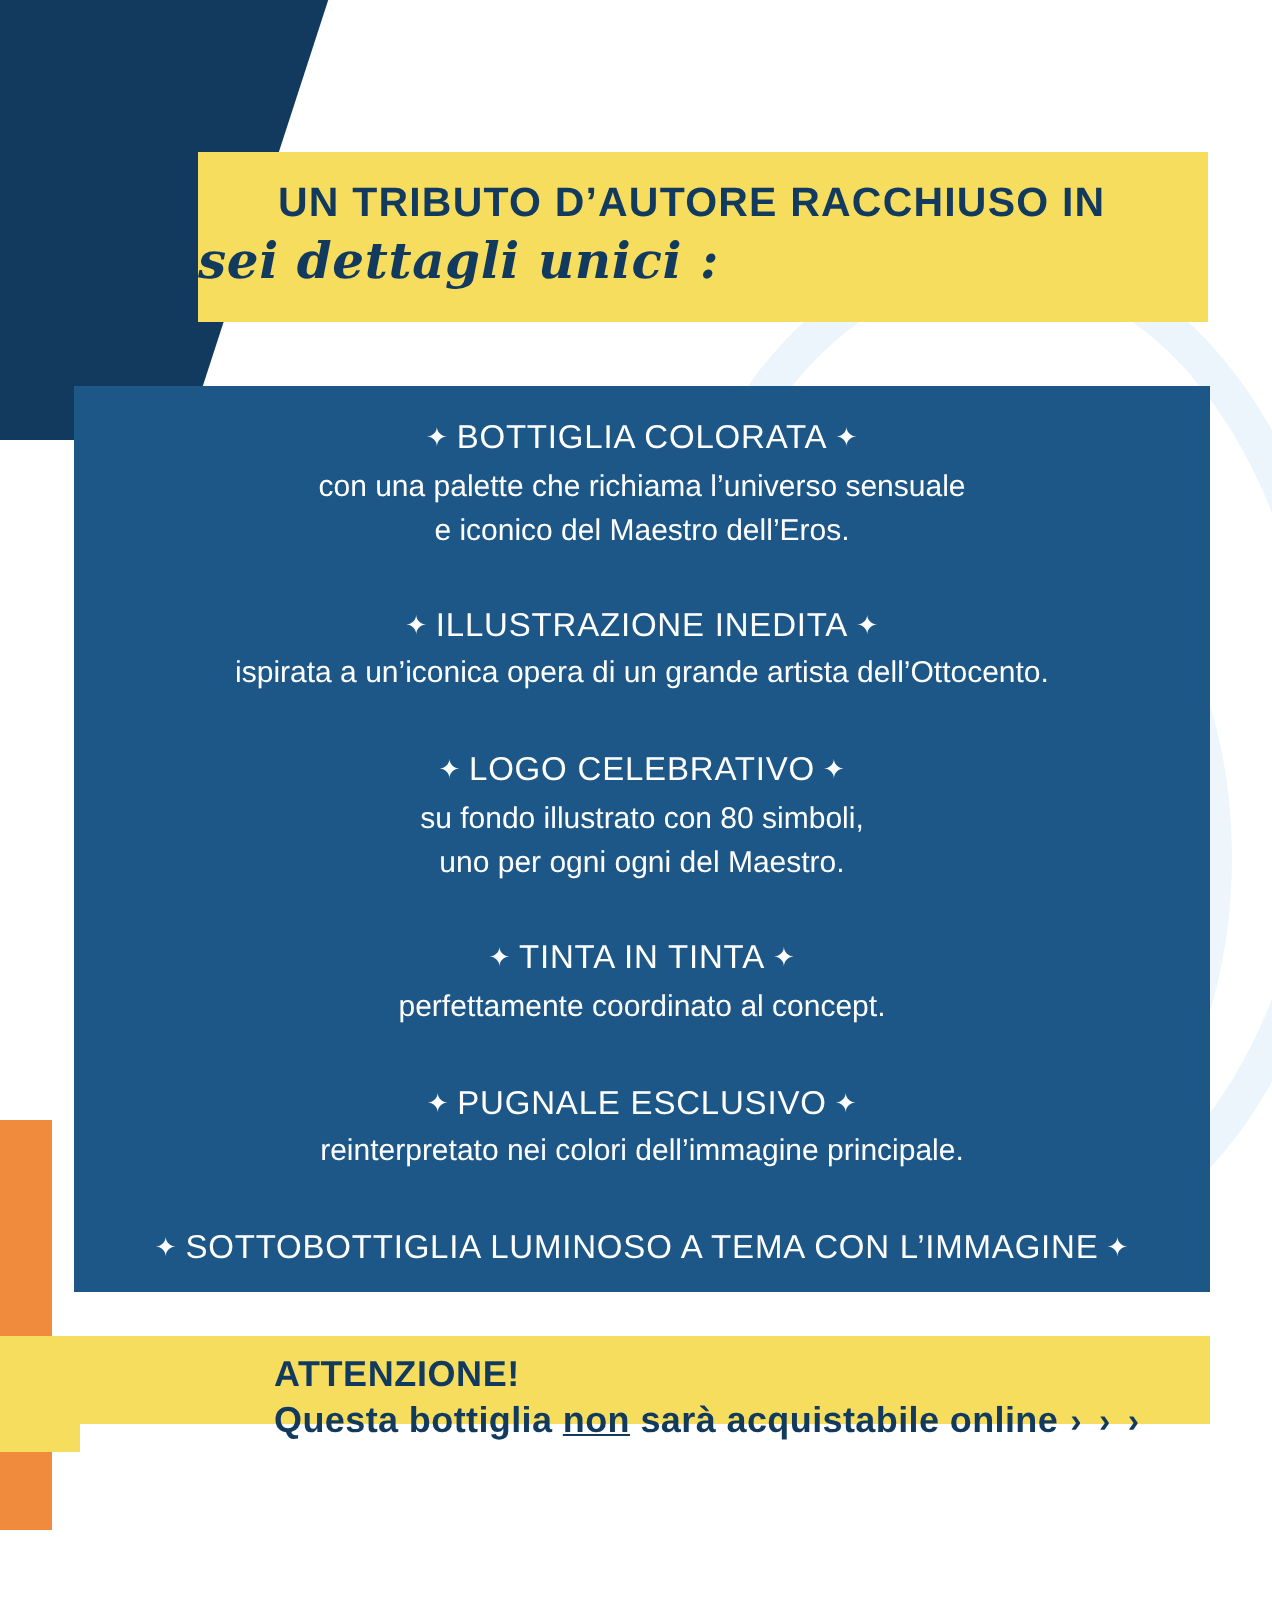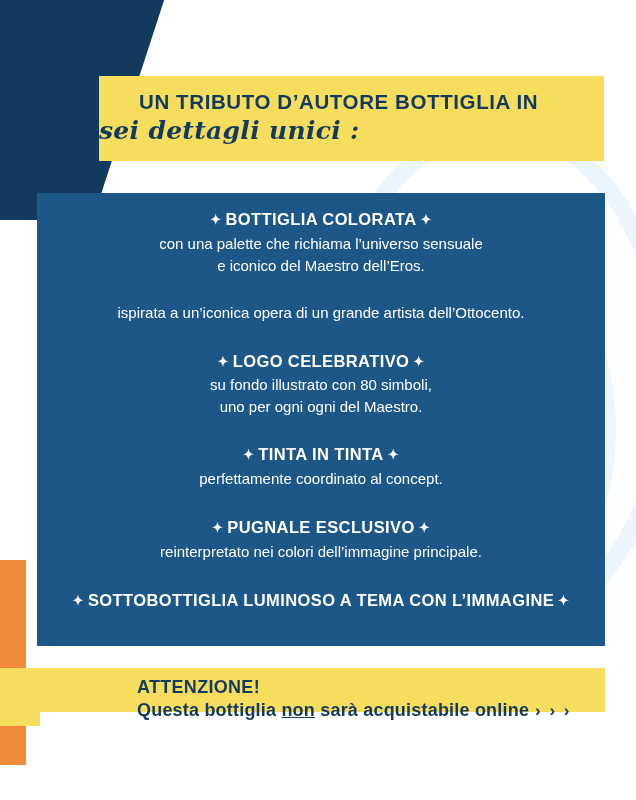--- a/index.html
+++ b/index.html
@@ -115,21 +115,21 @@
     text-align: center;
   }
   .feature {
     margin-bottom: 12px;
   }
   .feature:last-child {
     margin-bottom: 0;
   }
   .feature-title {
     font-size: 16.5px;
-    font-weight: bold;
+    font-weight: normal;
     letter-spacing: 0.4px;
     line-height: 1.5;
   }
   .feature-title .spark {
     font-size: 13px;
     vertical-align: 1px;
     padding: 0 4px;
   }
   .feature-desc {
     font-size: 15px;
@@ -186,37 +186,40 @@
 <div class="bg-layer">
   <div class="swirl"></div>
   <div class="swirl2"></div>
   <div class="navy-wedge-top"></div>
   <div class="navy-wedge-top2"></div>
   <div class="orange-strip"></div>
   <div class="yellow-strip-left"></div>
 </div>
 
 <div class="header-banner">
-  <div class="header-line1">UN TRIBUTO D’AUTORE BOTTIGLIA IN</div>
+  <div class="header-line1">UN TRIBUTO D’AUTORE RACCHIUSO IN</div>
   <div class="header-line2">sei dettagli unici :</div>
 </div>
 
 <div class="panel">
 
   <div class="feature">
     <div class="feature-title">
       <span class="spark">✦</span><span>BOTTIGLIA COLORATA</span><span class="spark">✦</span>
     </div>
     <div class="feature-desc">con una palette che richiama l’universo sensuale</div>
     <div class="feature-desc">e iconico del Maestro dell’Eros.</div>
   </div>
 
   <div class="spacer-1"></div>
 
   <div class="feature">
+    <div class="feature-title">
+      <span class="spark">✦</span><span>ILLUSTRAZIONE INEDITA</span><span class="spark">✦</span>
+    </div>
     <div class="feature-desc">ispirata a un’iconica opera di un grande artista dell’Ottocento.</div>
   </div>
 
   <div class="spacer-2"></div>
 
   <div class="feature">
     <div class="feature-title">
       <span class="spark">✦</span><span>LOGO CELEBRATIVO</span><span class="spark">✦</span>
     </div>
     <div class="feature-desc">su fondo illustrato con 80 simboli,</div>

